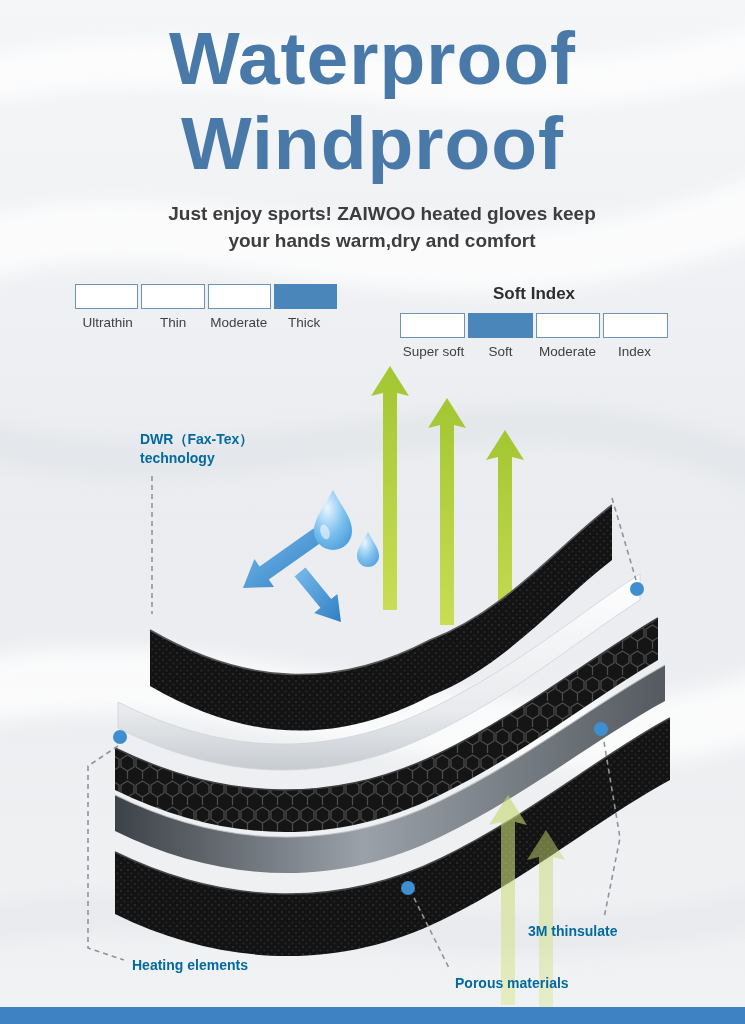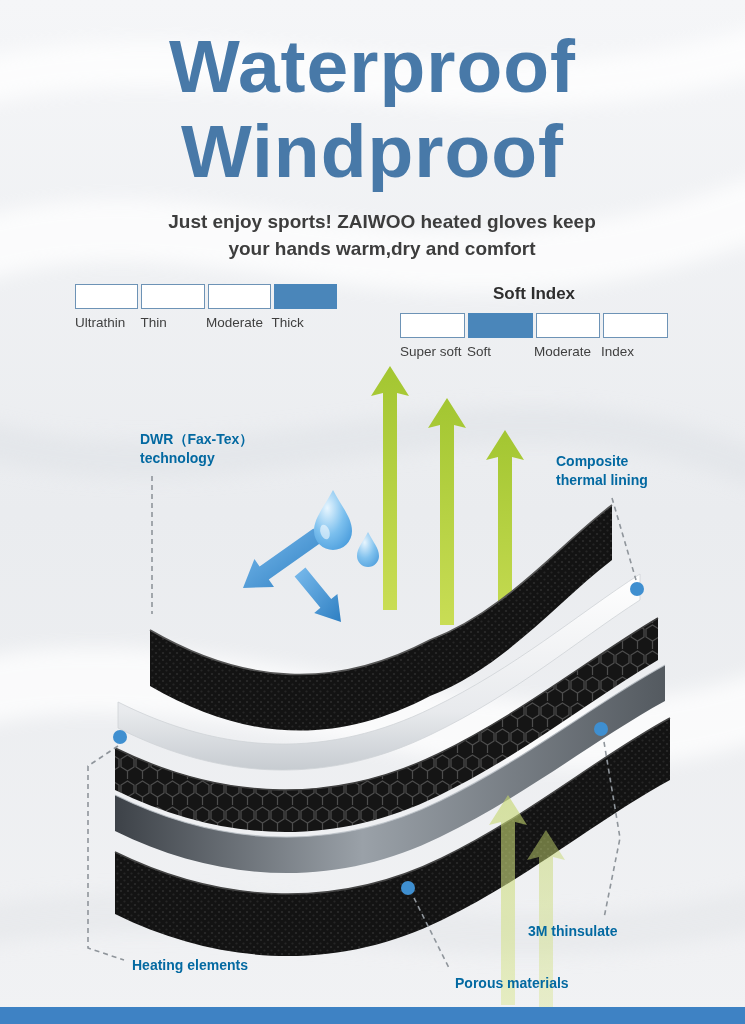--- a/index.html
+++ b/index.html
@@ -2,35 +2,35 @@
 <html><head>
 <meta charset="utf-8">
 <style>
   * { margin:0; padding:0; box-sizing:border-box; }
   body { background:#ffffff; font-family:"Liberation Sans","DejaVu Sans",sans-serif; }
   .page { position:relative; width:745px; height:1024px; overflow:hidden; background:#f2f3f5; }
 
   svg.bg { position:absolute; inset:0; }
   svg.diagram { position:absolute; inset:0; pointer-events:none; }
 
-  .hero { position:absolute; top:24px; left:0; width:745px; text-align:center; }
+  .hero { position:absolute; top:16px; left:0; width:745px; text-align:center; }
   .title { color:#4879a8; font-size:75px; font-weight:700; line-height:85px; letter-spacing:1px; }
   .title .t-line { display:block; }
   .subtitle { margin-top:14px; font-size:19px; font-weight:700; color:#3d3d3d; line-height:27px;padding-left:19px; }
 
   .meters { position:absolute; top:284px; left:0; width:745px; height:90px; }
   .meter { position:absolute; }
   .meter-0 { left:75px; width:262px; }
   .meter-1 { left:400px; width:268px; }
   .meter-title { text-align:center; font-size:17px; font-weight:700; color:#2e2e2e; margin-bottom:9px; }
   .cells { display:flex; gap:3px; height:25px; }
   .cell { flex:1; background:#ffffff; border:1.5px solid #6d93b6; }
   .cell.filled { background:#4a86ba; border-color:#4a86ba; }
   .opts { display:flex; margin-top:6px; }
-  .opt { flex:1; text-align:left; font-size:13.5px; color:#3f3f3f; white-space:nowrap; }
+  .opt { flex:1; text-align:center; font-size:13.5px; color:#3f3f3f; white-space:nowrap; }
 
   .callout { position:absolute; font-size:14px; font-weight:700; color:#0369a1; line-height:19px; }
   .co-dwr { left:140px; top:430px; }
   .co-composite { left:556px; top:452px; }
   .co-heating { left:132px; top:956px; }
   .co-thinsulate { left:528px; top:922px; }
   .co-porous { left:455px; top:974px;text-align:right; }
 
   .footer-bar { position:absolute; left:0; bottom:0; width:745px; height:17px; background:#3e82c4; }
 </style>
@@ -203,22 +203,18 @@
       <circle cx="637" cy="589" r="7"></circle>
       <circle cx="601" cy="729" r="7"></circle>
       <circle cx="408" cy="888" r="7"></circle>
     </g>
   </svg>
 
   <div class="callout co-dwr">
     <span>DWR（Fax-Tex）</span><br>
     <span>technology</span>
   </div>
-  <div class="callout co-composite">
-    <span>Composite</span><br>
-    <span>thermal lining</span>
-  </div>
   <div class="callout co-heating">Heating elements</div>
   <div class="callout co-thinsulate">3M thinsulate</div>
   <div class="callout co-porous">Porous materials</div>
 
   <div class="footer-bar"></div>
 </div>
 
 </body></html>

